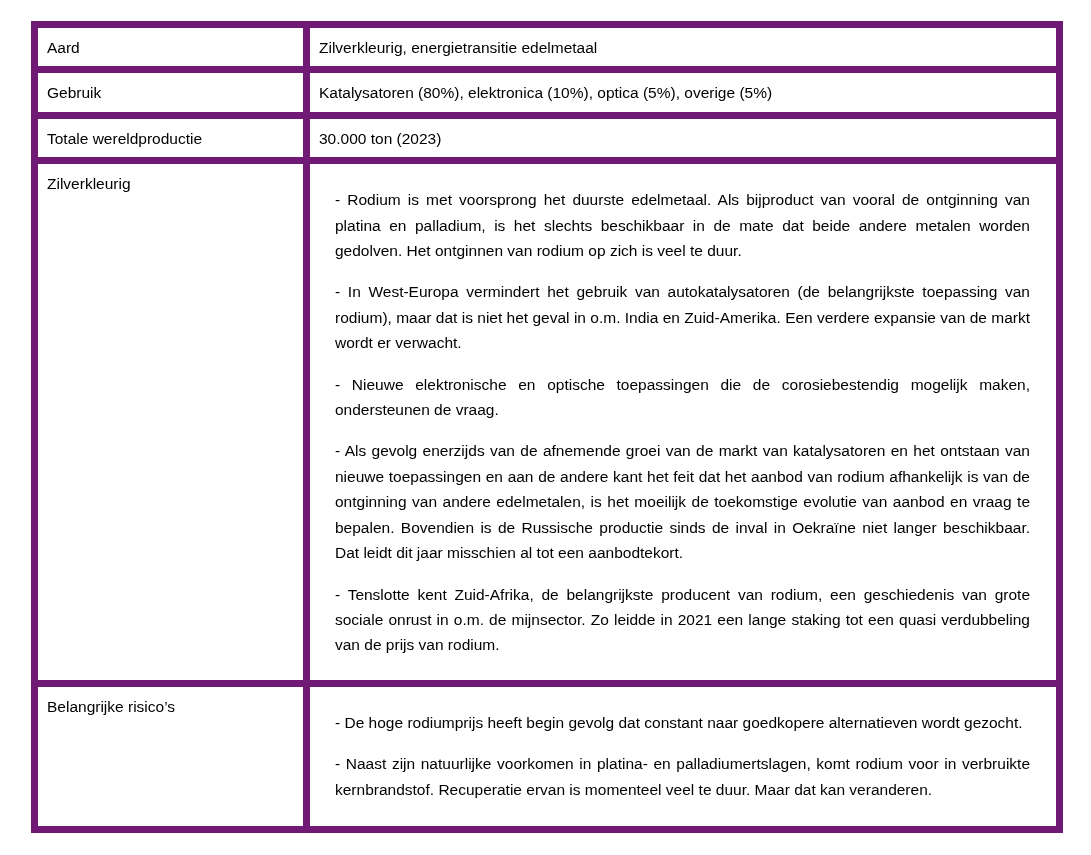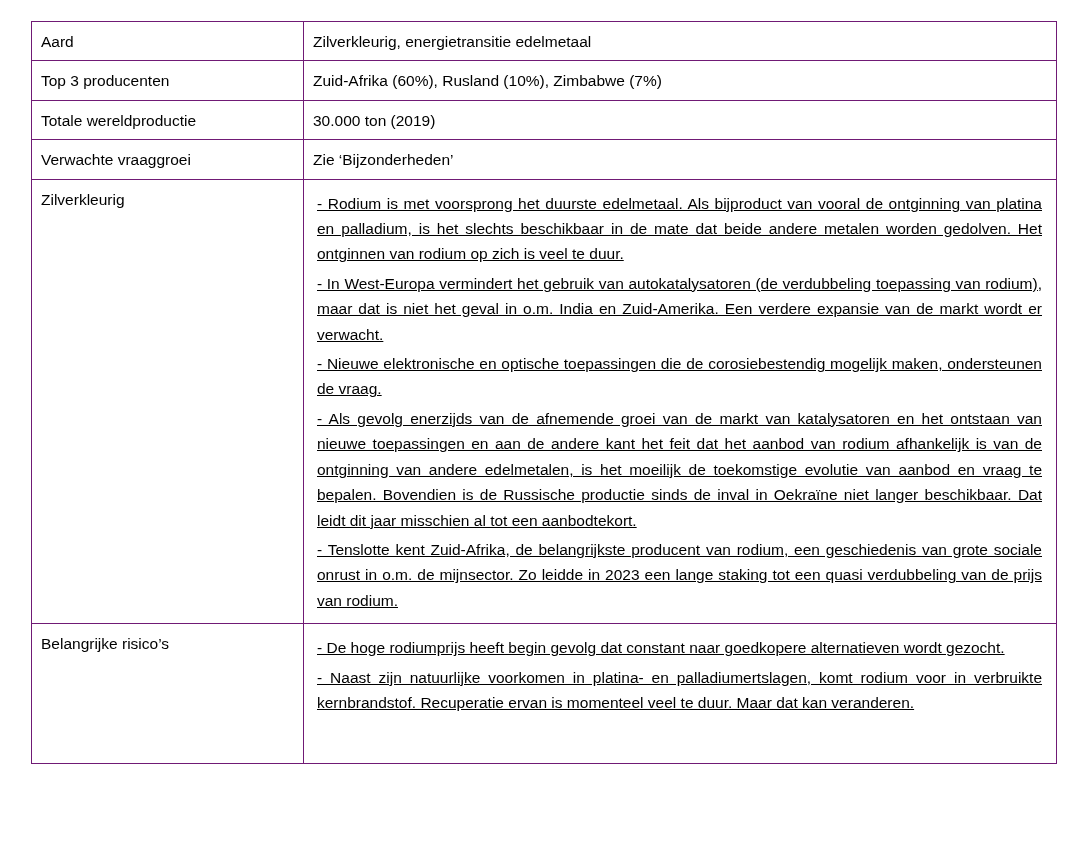--- a/index.html
+++ b/index.html
@@ -17,71 +17,66 @@
   }
   table.props {
     border-collapse: collapse;
     width: 1025px;
     table-layout: fixed;
     font-family: "Liberation Sans", sans-serif;
     font-size: 15.5px;
     color: #000000;
   }
   table.props td {
-    border: 1px solid #701a75;
+    border: 7px solid #701a75;
     vertical-align: top;
     padding: 7px 10px 6px 9px;
     line-height: 25.4px;
     word-wrap: break-word;
   }
   col.label-col { width: 272px; }
   col.value-col { width: 753px; }
   td.cell-tall   { height: 426px; }
   td.cell-medium { height: 126px; }
   .para-cell p {
-    margin: 4px;
+    margin: 16px;
     padding: 0;
     text-align: justify;
-    text-decoration: underline;
   }
 </style>
 </head>
 <body>
 
 <div class="doc-canvas">
   <table class="props">
     <colgroup>
       <col class="label-col">
       <col class="value-col">
     </colgroup>
     <tbody>
       <tr>
         <td>Aard</td>
         <td>Zilverkleurig, energietransitie edelmetaal</td>
       </tr>
       <tr>
-        <td>Top 3 producenten</td>
-        <td>Zuid-Afrika (60%), Rusland (10%), Zimbabwe (7%)</td>
+        <td>Gebruik</td>
+        <td>Katalysatoren (80%), elektronica (10%), optica (5%), overige (5%)</td>
       </tr>
       <tr>
         <td>Totale wereldproductie</td>
-        <td>30.000 ton (2019)</td>
-      </tr>
-      <tr>
-        <td>Verwachte vraaggroei</td>
-        <td>Zie ‘Bijzonderheden’</td>
+        <td>30.000 ton (2023)</td>
       </tr>
       <tr>
         <td>Zilverkleurig</td>
         <td class="para-cell cell-tall">
           <p>- Rodium is met voorsprong het duurste edelmetaal. Als bijproduct van vooral de ontginning van platina en palladium, is het slechts beschikbaar in de mate dat beide andere metalen worden gedolven. Het ontginnen van rodium op zich is veel te duur.</p>
-          <p>- In West-Europa vermindert het gebruik van autokatalysatoren (de verdubbeling toepassing van rodium), maar dat is niet het geval in o.m. India en Zuid-Amerika. Een verdere expansie van de markt wordt er verwacht.</p>
+          <p>- In West-Europa vermindert het gebruik van autokatalysatoren (de belangrijkste toepassing van rodium), maar dat is niet het geval in o.m. India en Zuid-Amerika. Een verdere expansie van de markt wordt er verwacht.</p>
           <p>- Nieuwe elektronische en optische toepassingen die de corosiebestendig mogelijk maken, ondersteunen de vraag.</p>
           <p>- Als gevolg enerzijds van de afnemende groei van de markt van katalysatoren en het ontstaan van nieuwe toepassingen en aan de andere kant het feit dat het aanbod van rodium afhankelijk is van de ontginning van andere edelmetalen, is het moeilijk de toekomstige evolutie van aanbod en vraag te bepalen. Bovendien is de Russische productie sinds de inval in Oekraïne niet langer beschikbaar. Dat leidt dit jaar misschien al tot een aanbodtekort.</p>
-          <p>- Tenslotte kent Zuid-Afrika, de belangrijkste producent van rodium, een geschiedenis van grote sociale onrust in o.m. de mijnsector. Zo leidde in 2023 een lange staking tot een quasi verdubbeling van de prijs van rodium.</p>
+          <p>- Tenslotte kent Zuid-Afrika, de belangrijkste producent van rodium, een geschiedenis van grote sociale onrust in o.m. de mijnsector. Zo leidde in 2021 een lange staking tot een quasi verdubbeling van de prijs van rodium.</p>
         </td>
       </tr>
       <tr>
         <td>Belangrijke risico’s</td>
         <td class="para-cell cell-medium">
           <p>- De hoge rodiumprijs heeft begin gevolg dat constant naar goedkopere alternatieven wordt gezocht.</p>
           <p>- Naast zijn natuurlijke voorkomen in platina- en palladiumertslagen, komt rodium voor in verbruikte kernbrandstof. Recuperatie ervan is momenteel veel te duur. Maar dat kan veranderen.</p>
         </td>
       </tr>
     </tbody>

